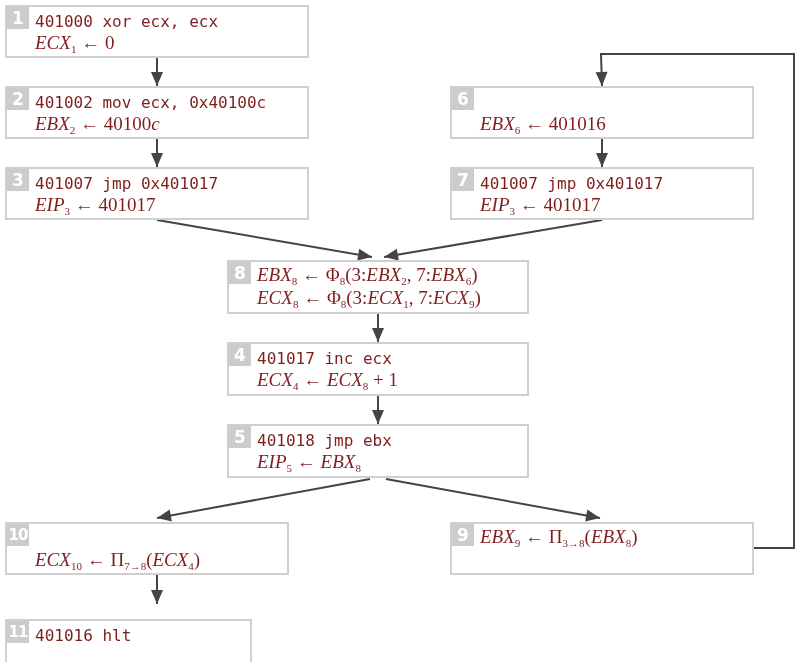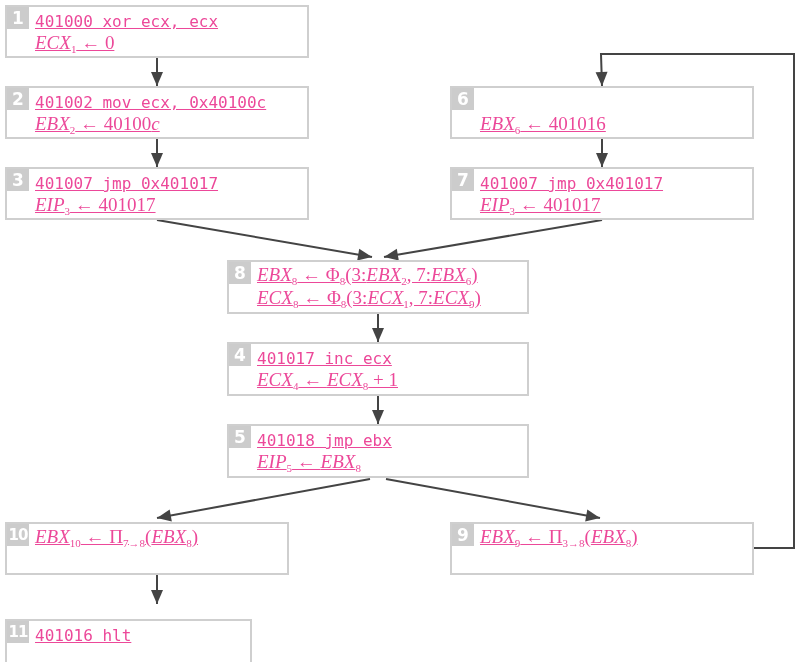--- a/index.html
+++ b/index.html
@@ -21,22 +21,21 @@
     font-size: 17px;
     line-height: 22px;
     text-align: center;
     font-weight: bold;
   }
   .badge.wide { width: 22px; font-size: 15px; letter-spacing: -1px; }
   .line {
     position: absolute;
     left: 28px;
     white-space: nowrap;
-    color: #ec4899;
-    text-decoration: underline;
+    color: #7f1d1d;
   }
   .line.l1 { top: 2px; }
   .code {
     font-family: "DejaVu Sans Mono", monospace;
     font-size: 16px;
     line-height: 20px;
   }
   .math {
     font-family: "Liberation Serif", serif;
     font-size: 19px;
@@ -109,21 +108,21 @@
       <div class="line code l1" style="top: 5px;">401017 inc ecx</div>
       <div class="line math" style="top: 25px;"><i>ECX</i><sub>4</sub> ← <i>ECX</i><sub>8</sub> + 1</div>
     </div>
     <div class="node" style="left: 227px; top: 424px; width: 302px; height: 54px;">
       <div class="badge">5</div>
       <div class="line code l1" style="top: 5px;">401018 jmp ebx</div>
       <div class="line math" style="top: 25px;"><i>EIP</i><sub>5</sub> ← <i>EBX</i><sub>8</sub></div>
     </div>
     <div class="node" style="left: 5px; top: 522px; width: 284px; height: 53px;">
       <div class="badge wide">10</div>
-      <div class="line math" style="top: 2px;"><i>EBX</i><sub>10</sub> ← Π<sub>7→8</sub>(<i>EBX</i><sub>8</sub>)</div>
+      <div class="line math" style="top: 25px;"><i>ECX</i><sub>10</sub> ← Π<sub>7→8</sub>(<i>ECX</i><sub>4</sub>)</div>
     </div>
     <div class="node" style="left: 450px; top: 522px; width: 304px; height: 53px;">
       <div class="badge">9</div>
       <div class="line math" style="top: 2px;"><i>EBX</i><sub>9</sub> ← Π<sub>3→8</sub>(<i>EBX</i><sub>8</sub>)</div>
     </div>
     <div class="node" style="left: 5px; top: 619px; width: 247px; height: 53px;">
       <div class="badge wide">11</div>
       <div class="line code l1" style="top: 5px;">401016 hlt</div>
     </div>
   </div>

